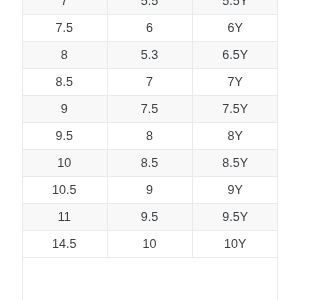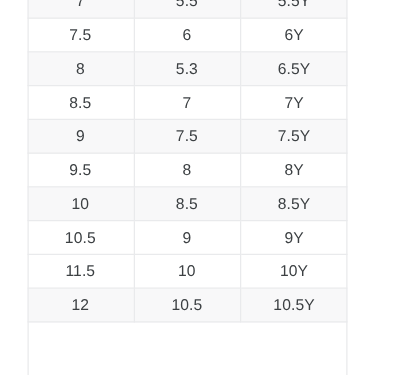--- a/index.html
+++ b/index.html
@@ -128,29 +128,29 @@
         <tr class="alt">
           <td>10</td>
           <td>8.5</td>
           <td>8.5Y</td>
         </tr>
         <tr class="base">
           <td>10.5</td>
           <td>9</td>
           <td>9Y</td>
         </tr>
+        <tr class="alt">
+          <td>11</td>
+          <td>9.5</td>
+          <td>9.5Y</td>
+        </tr>
         <tr class="base">
-          <td>11.5</td>
+          <td>14.5</td>
           <td>10</td>
           <td>10Y</td>
-        </tr>
-        <tr class="alt">
-          <td>12</td>
-          <td>10.5</td>
-          <td>10.5Y</td>
         </tr>
       </tbody>
   </table>
 
   <div class="rule rule-left"></div>
   <div class="rule rule-right"></div>
 
 </div>
 
 </body></html>

